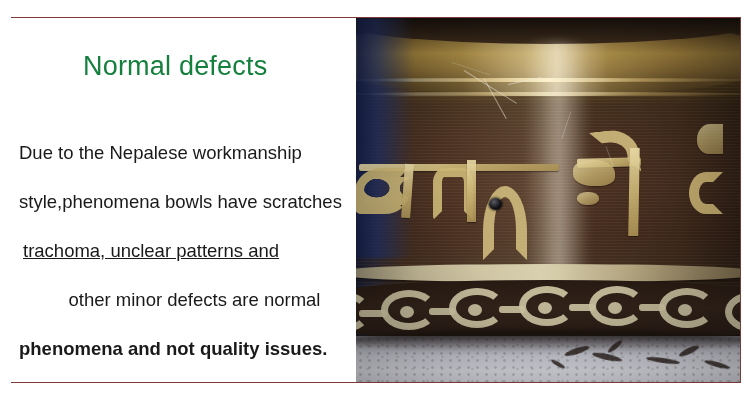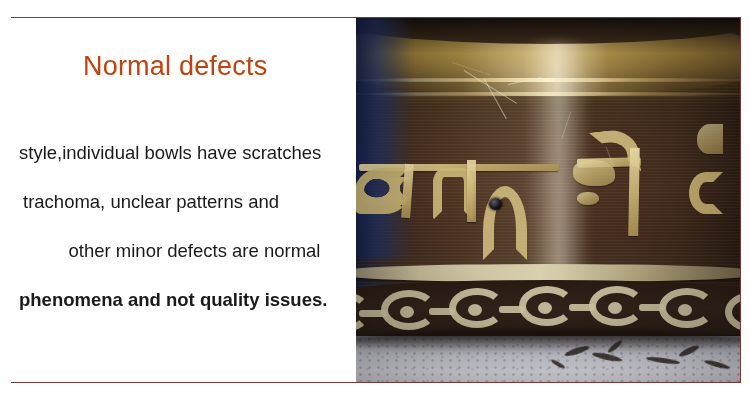--- a/index.html
+++ b/index.html
@@ -43,40 +43,40 @@
     z-index: 4;
     overflow: hidden;
   }
 
   .panel-title {
     position: absolute;
     left: 72px;
     top: 33px;
     font-size: 27px;
     font-weight: 400;
-    color: #c2410c;
+    color: #15803d;
     letter-spacing: 0.2px;
     white-space: nowrap;
   }
 
   .body-lines {
     position: absolute;
     left: 0px;
     top: 110px;
     width: 352px;
   }
 
   .body-line {
     font-size: 18.5px;
     color: #1a1a1a;
     line-height: 49px;
     white-space: nowrap;
     padding-left: 8px;
   }
-  .body-line.indent-1 { padding-left: 12px; }
+  .body-line.indent-1 { padding-left: 12px; text-decoration: underline; }
   .body-line.indent-2 { padding-left: 15px; text-align: center; }
   .body-line.indent-3 { padding-left: 8px; font-weight: bold; }
 
   
   .photo {
     position: absolute;
     left: 356px;
     top: 18px;
     width: 384px;
     height: 364px;
@@ -511,21 +511,22 @@
 
 <div class="screenshot">
 
   <div class="frame"></div>
 
   <div class="text-panel">
 
     <div class="panel-title">Normal defects</div>
 
     <div class="body-lines">
-      <div class="body-line">style,individual bowls have scratches</div>
+      <div class="body-line">Due to the Nepalese workmanship</div>
+      <div class="body-line">style,phenomena bowls have scratches</div>
       <div class="body-line indent-1"> trachoma, unclear patterns and</div>
       <div class="body-line indent-2"> other minor defects are normal</div>
       <div class="body-line indent-3">phenomena and not quality issues.</div>
     </div>
   </div>
 
   <div class="photo">
     <div class="photo-inner">
 
       <div class="bowl-body"></div>

